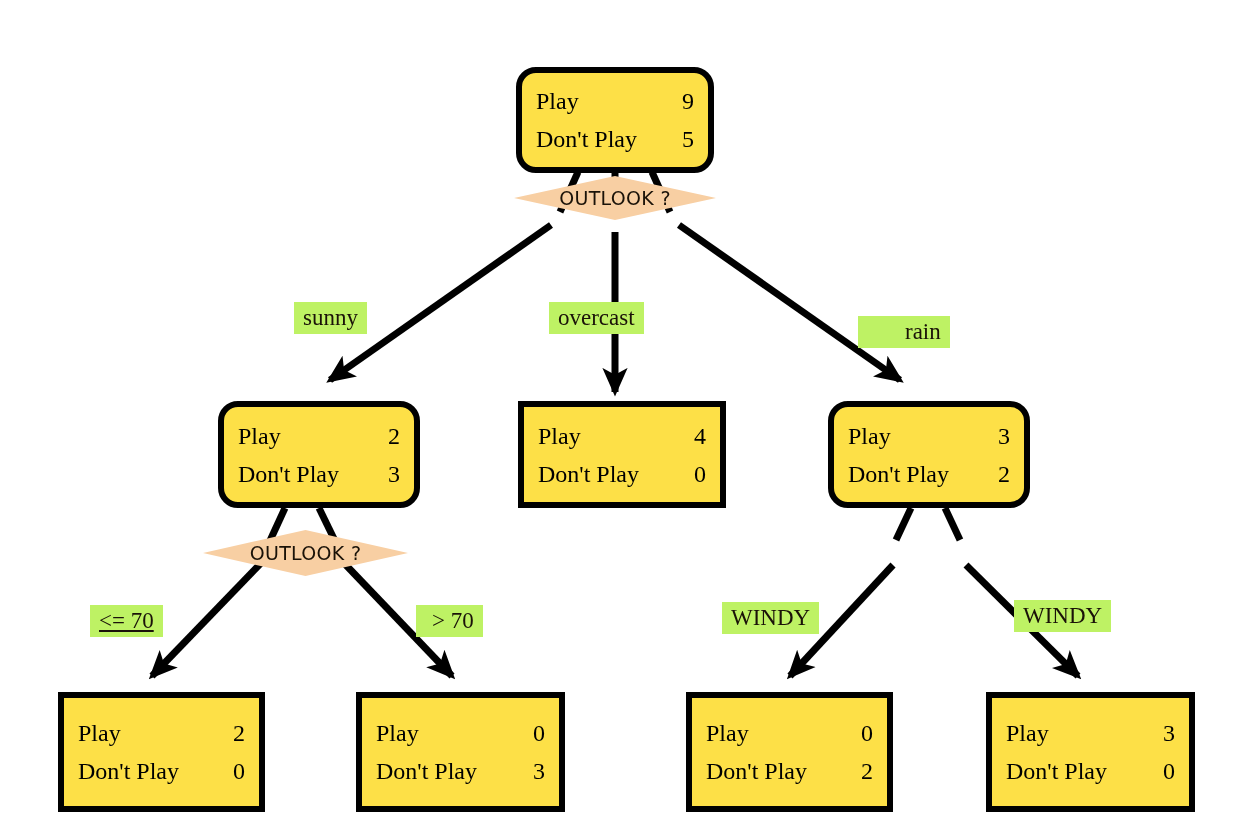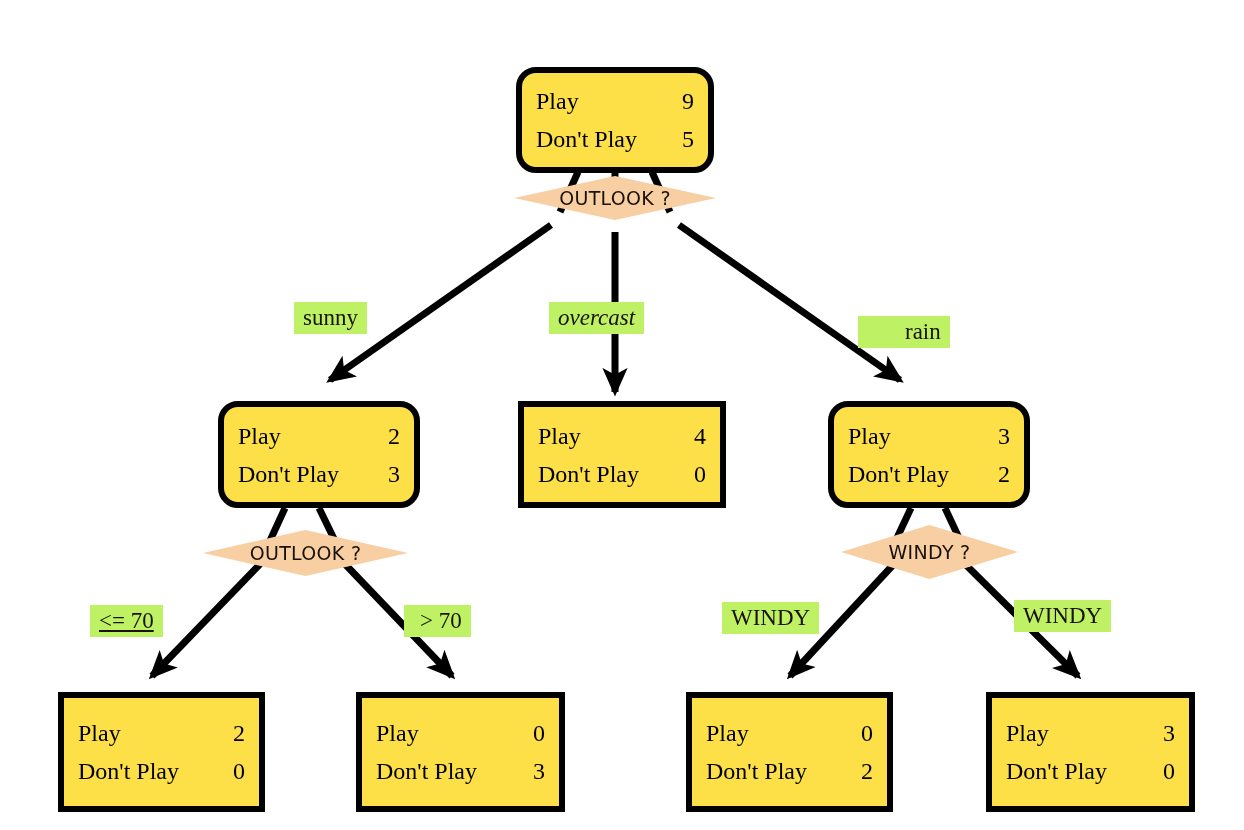--- a/index.html
+++ b/index.html
@@ -186,21 +186,21 @@
       <span class="val">5</span>
     </div>
   </div>
 
   <div class="diamond" style="left:514px; top:176px; width:202px; height:44px;">
     <div class="dshape"></div>
     <div class="dtext">OUTLOOK ?</div>
   </div>
 
   <div class="elabel" style="left:294px; top:302px;">sunny</div>
-  <div class="elabel" style="left:549px; top:302px;font-style:italic;">overcast</div>
+  <div class="elabel" style="left:549px; top:302px;">overcast</div>
   <div class="elabel" style="left:858px; top:316px;padding-left:47px;">rain</div>
 
   <div class="node rounded" style="left:218px; top:401px; width:202px; height:107px;">
     <div class="row r-top">
       <span class="lbl">Play</span>
       <span class="spacer"></span>
       <span class="val">2</span>
     </div>
     <div class="row">
       <span class="lbl">Don't Play</span>
@@ -233,27 +233,23 @@
       <span class="spacer"></span>
       <span class="val">2</span>
     </div>
   </div>
 
   <div class="diamond" style="left:203px; top:530px; width:205px; height:46px;">
     <div class="dshape"></div>
     <div class="dtext">OUTLOOK ?</div>
   </div>
 
-  <div class="diamond" style="left:841px; top:525px; width:177px; height:54px;">
-    <div class="dshape"></div>
-    <div class="dtext">WINDY ?</div>
-  </div>
 
   <div class="elabel" style="left:90px; top:605px;text-decoration:underline;">&lt;= 70</div>
-  <div class="elabel" style="left:404px; top:605px;padding-left:16px;">&gt; 70</div>
+  <div class="elabel" style="left:416px; top:605px;padding-left:16px;">&gt; 70</div>
   <div class="elabel" style="left:722px; top:602px;">WINDY</div>
   <div class="elabel" style="left:1014px; top:600px;">WINDY</div>
 
   <div class="node leaf" style="left:58px; top:692px; width:207px; height:120px;">
     <div class="row r-top">
       <span class="lbl">Play</span>
       <span class="spacer"></span>
       <span class="val">2</span>
     </div>
     <div class="row">

